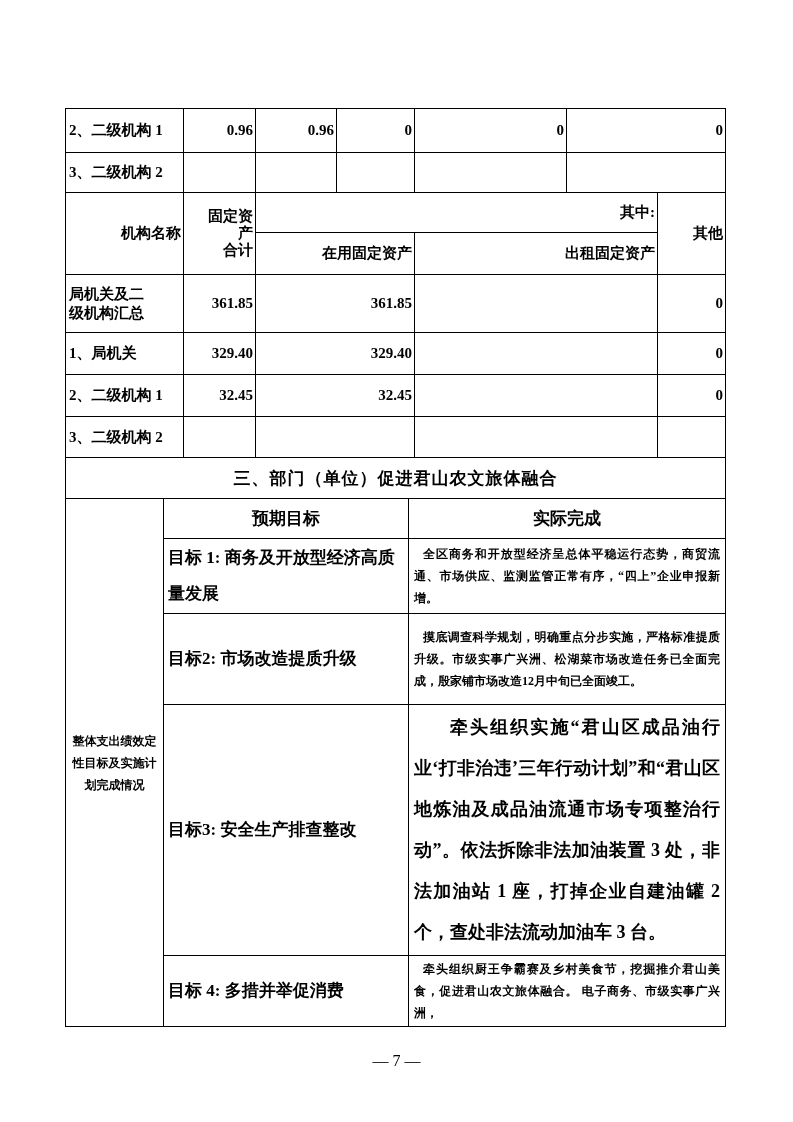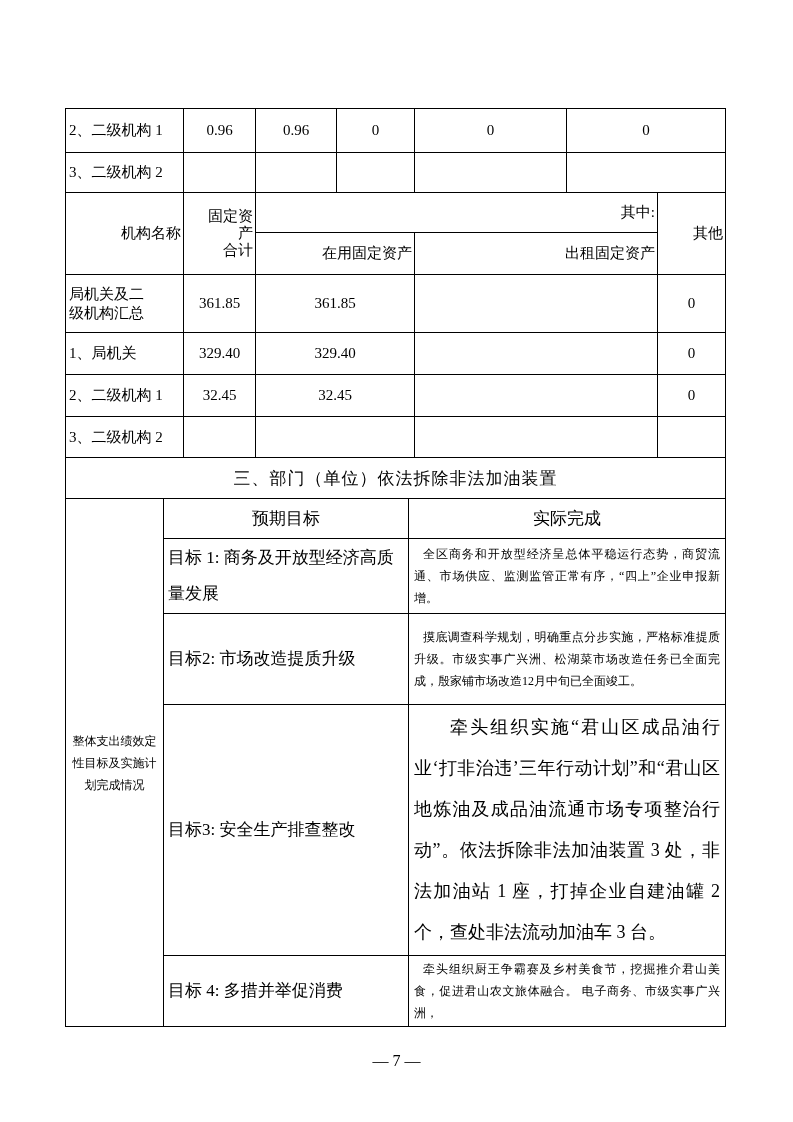--- a/index.html
+++ b/index.html
@@ -5,32 +5,32 @@
   html,body{margin:0;padding:0;background:#888;}
   .page{
     position:relative;
     width:793px;height:1122px;
     margin:0 auto;
     background:#ffffff;
     font-family:"Liberation Serif","DejaVu Serif",serif;
     color:#000;
     overflow:hidden;
   }
-  .doc{position:absolute;left:65px;top:108px;width:660px;}
+  .doc{position:absolute;left:65px;top:108px;width:660px;font-weight:bold;}
   table{border-collapse:collapse;table-layout:fixed;width:660px;}
   td{border:1px solid #000;vertical-align:middle;overflow:hidden;
      padding:1px 2px;box-sizing:border-box;}
   .t2,.t3{margin-top:-1px;}
 
   
   .t1{font-size:15px;}
   .t1 .r1{height:44px;}
   .t1 .r2{height:40px;}
   .lbl{text-align:left;padding-left:3px;white-space:pre-line;}
-  .num{text-align:center;}
+  .num{text-align:right;}
 
   
   .t2{font-size:15px;}
   .t2 .hr1{height:40px;}
   .t2 .hr2{height:42px;}
   .t2 .dr1{height:58px;margin-left:28px;}
   .t2 .dr2{height:42px;}
   .t2 .dr3{height:42px;}
   .t2 .dr4{height:41px;}
   .hd{text-align:right;white-space:pre-line;line-height:17px;}
@@ -144,21 +144,21 @@
       </table>
 
     <table class="t3">
       <colgroup>
         <col style="width:98px">
           <col style="width:245px">
           <col style="width:317px">
       </colgroup>
       <tbody>
           <tr class="title-row">
-        <td class="title-cell" colspan="3">三、部门（单位）依法拆除非法加油装置</td>
+        <td class="title-cell" colspan="3">三、部门（单位）促进君山农文旅体融合</td>
       </tr>
       <tr class="head-row">
         <td class="group-cell" rowspan="5">整体支出绩效定性目标及实施计划完成情况</td>
         <td class="col-head">预期目标</td>
         <td class="col-head">实际完成</td>
       </tr>
       <tr class="g1">
         <td class="expected">目标 1: 商务及开放型经济高质量发展</td>
         <td class="actual">全区商务和开放型经济呈总体平稳运行态势，商贸流通、市场供应、监测监管正常有序，“四上”企业申报新增。</td>
       </tr>

